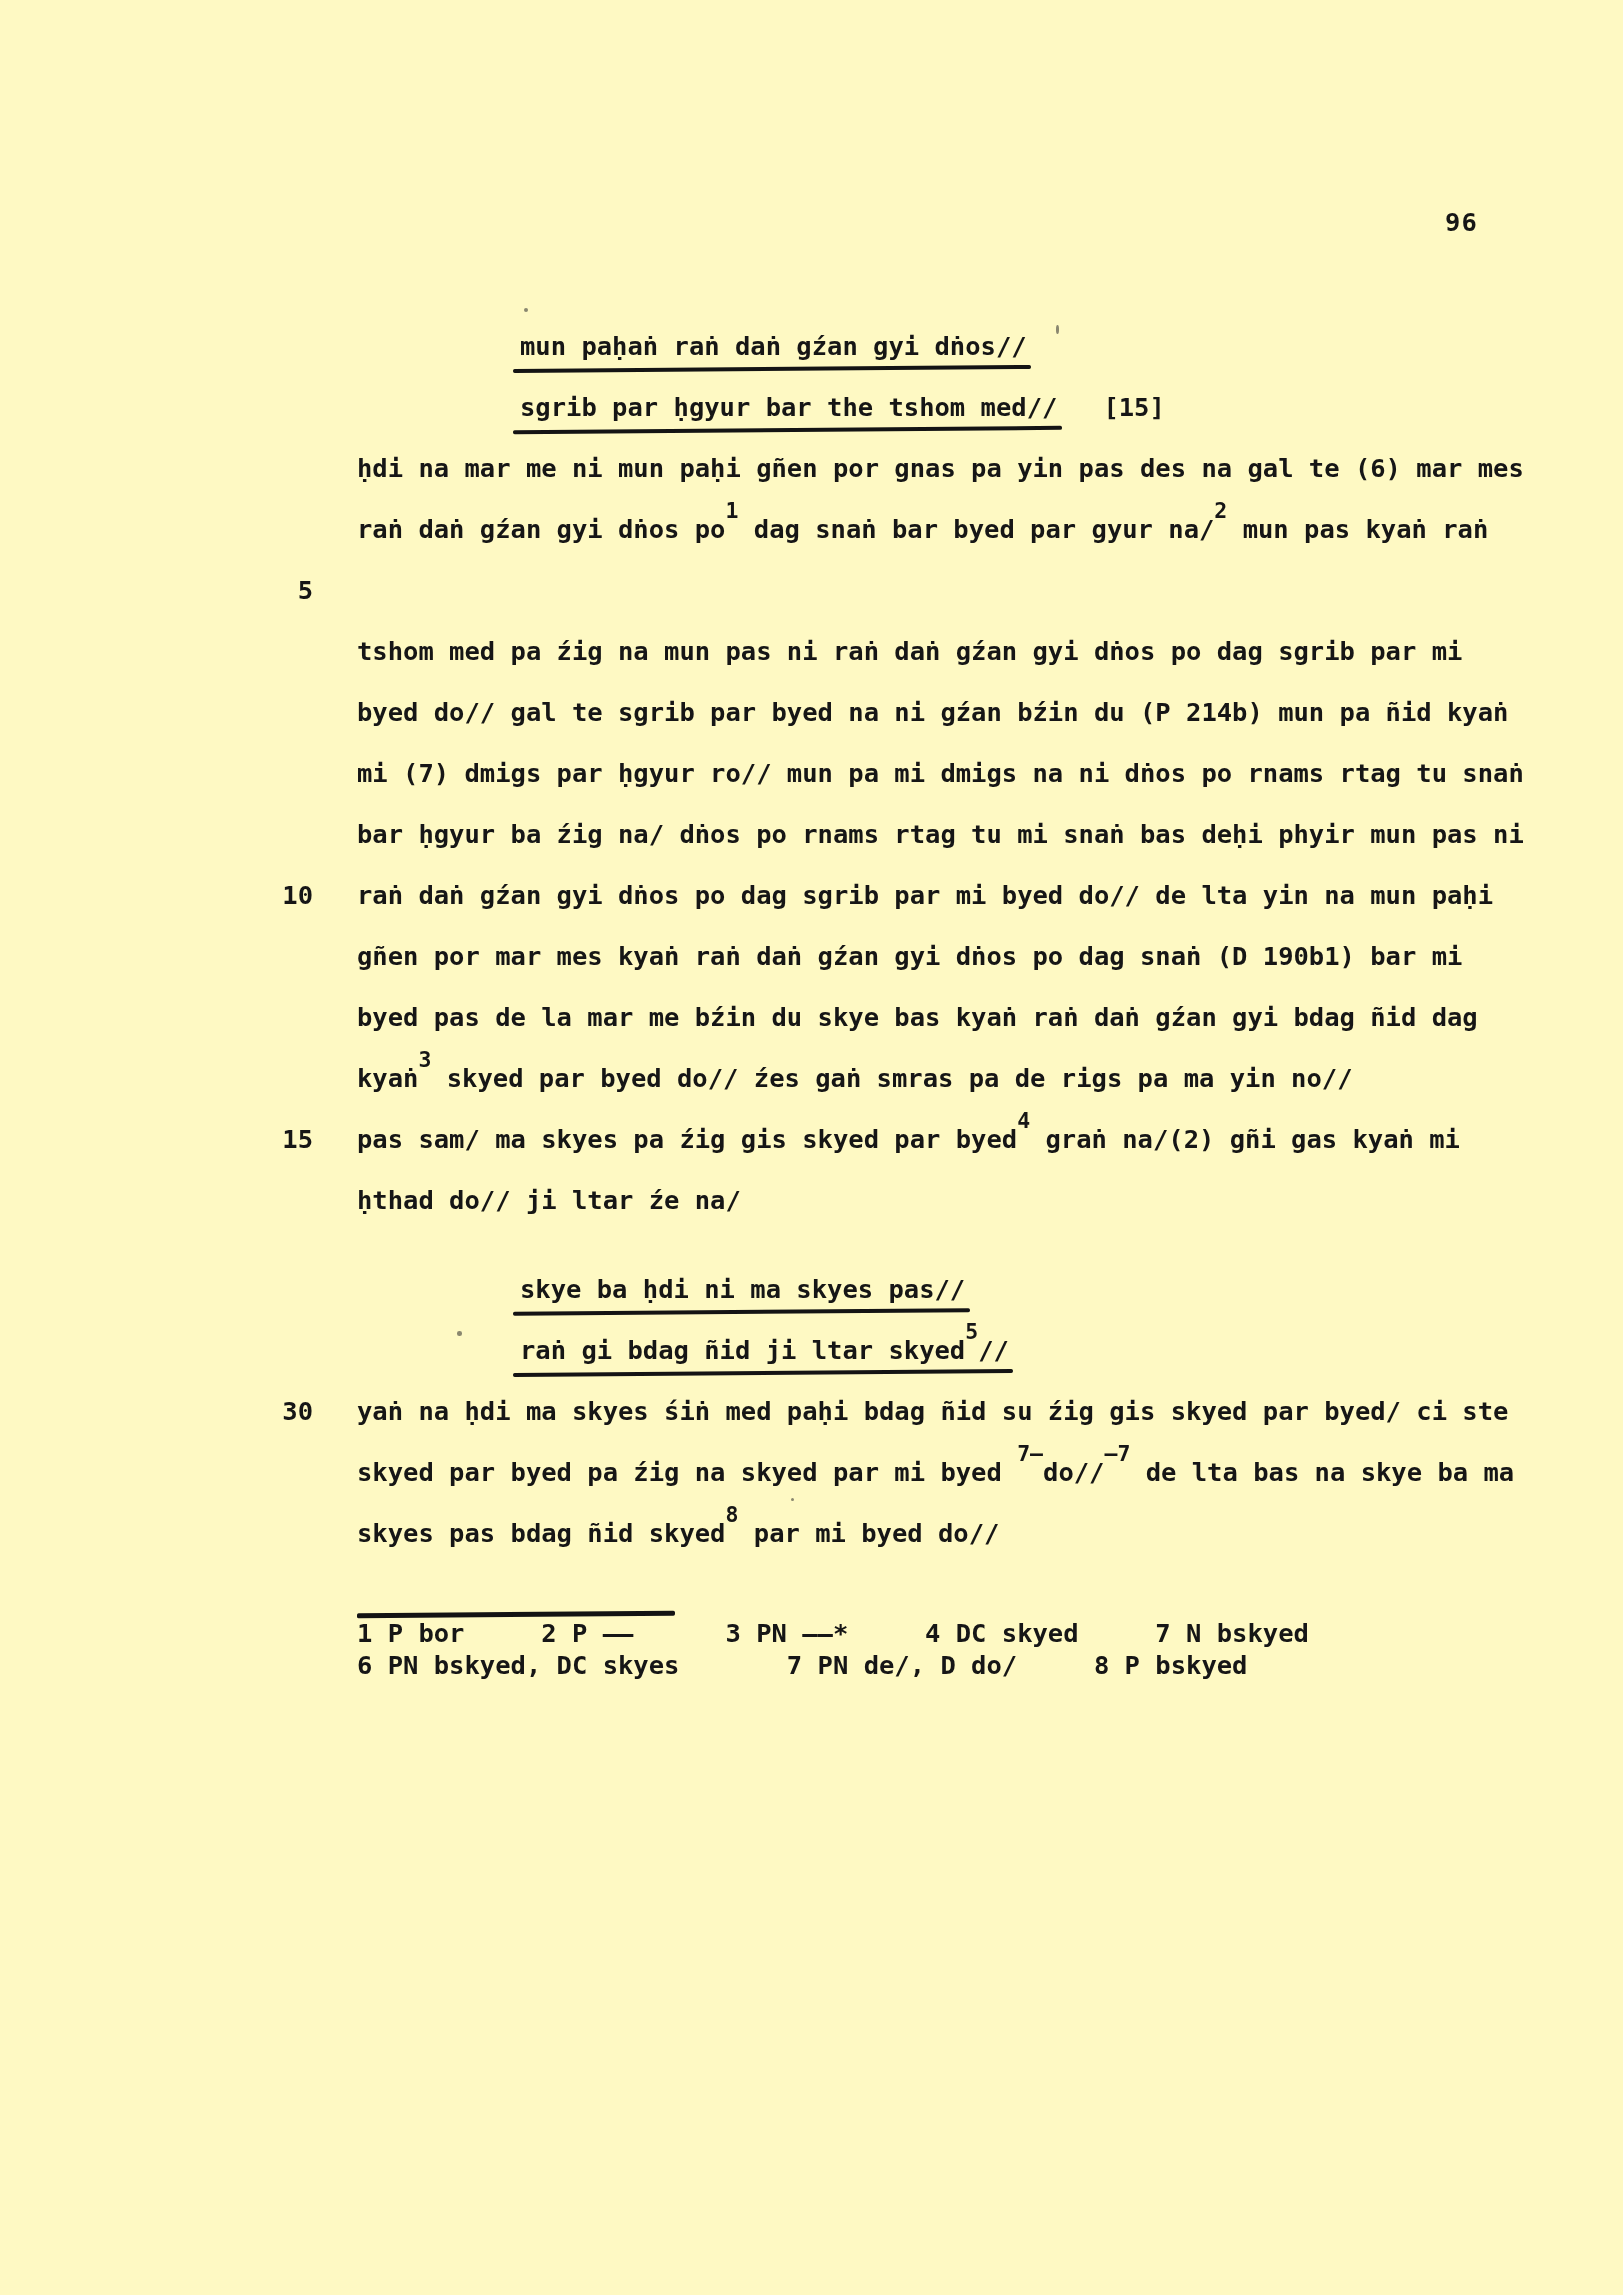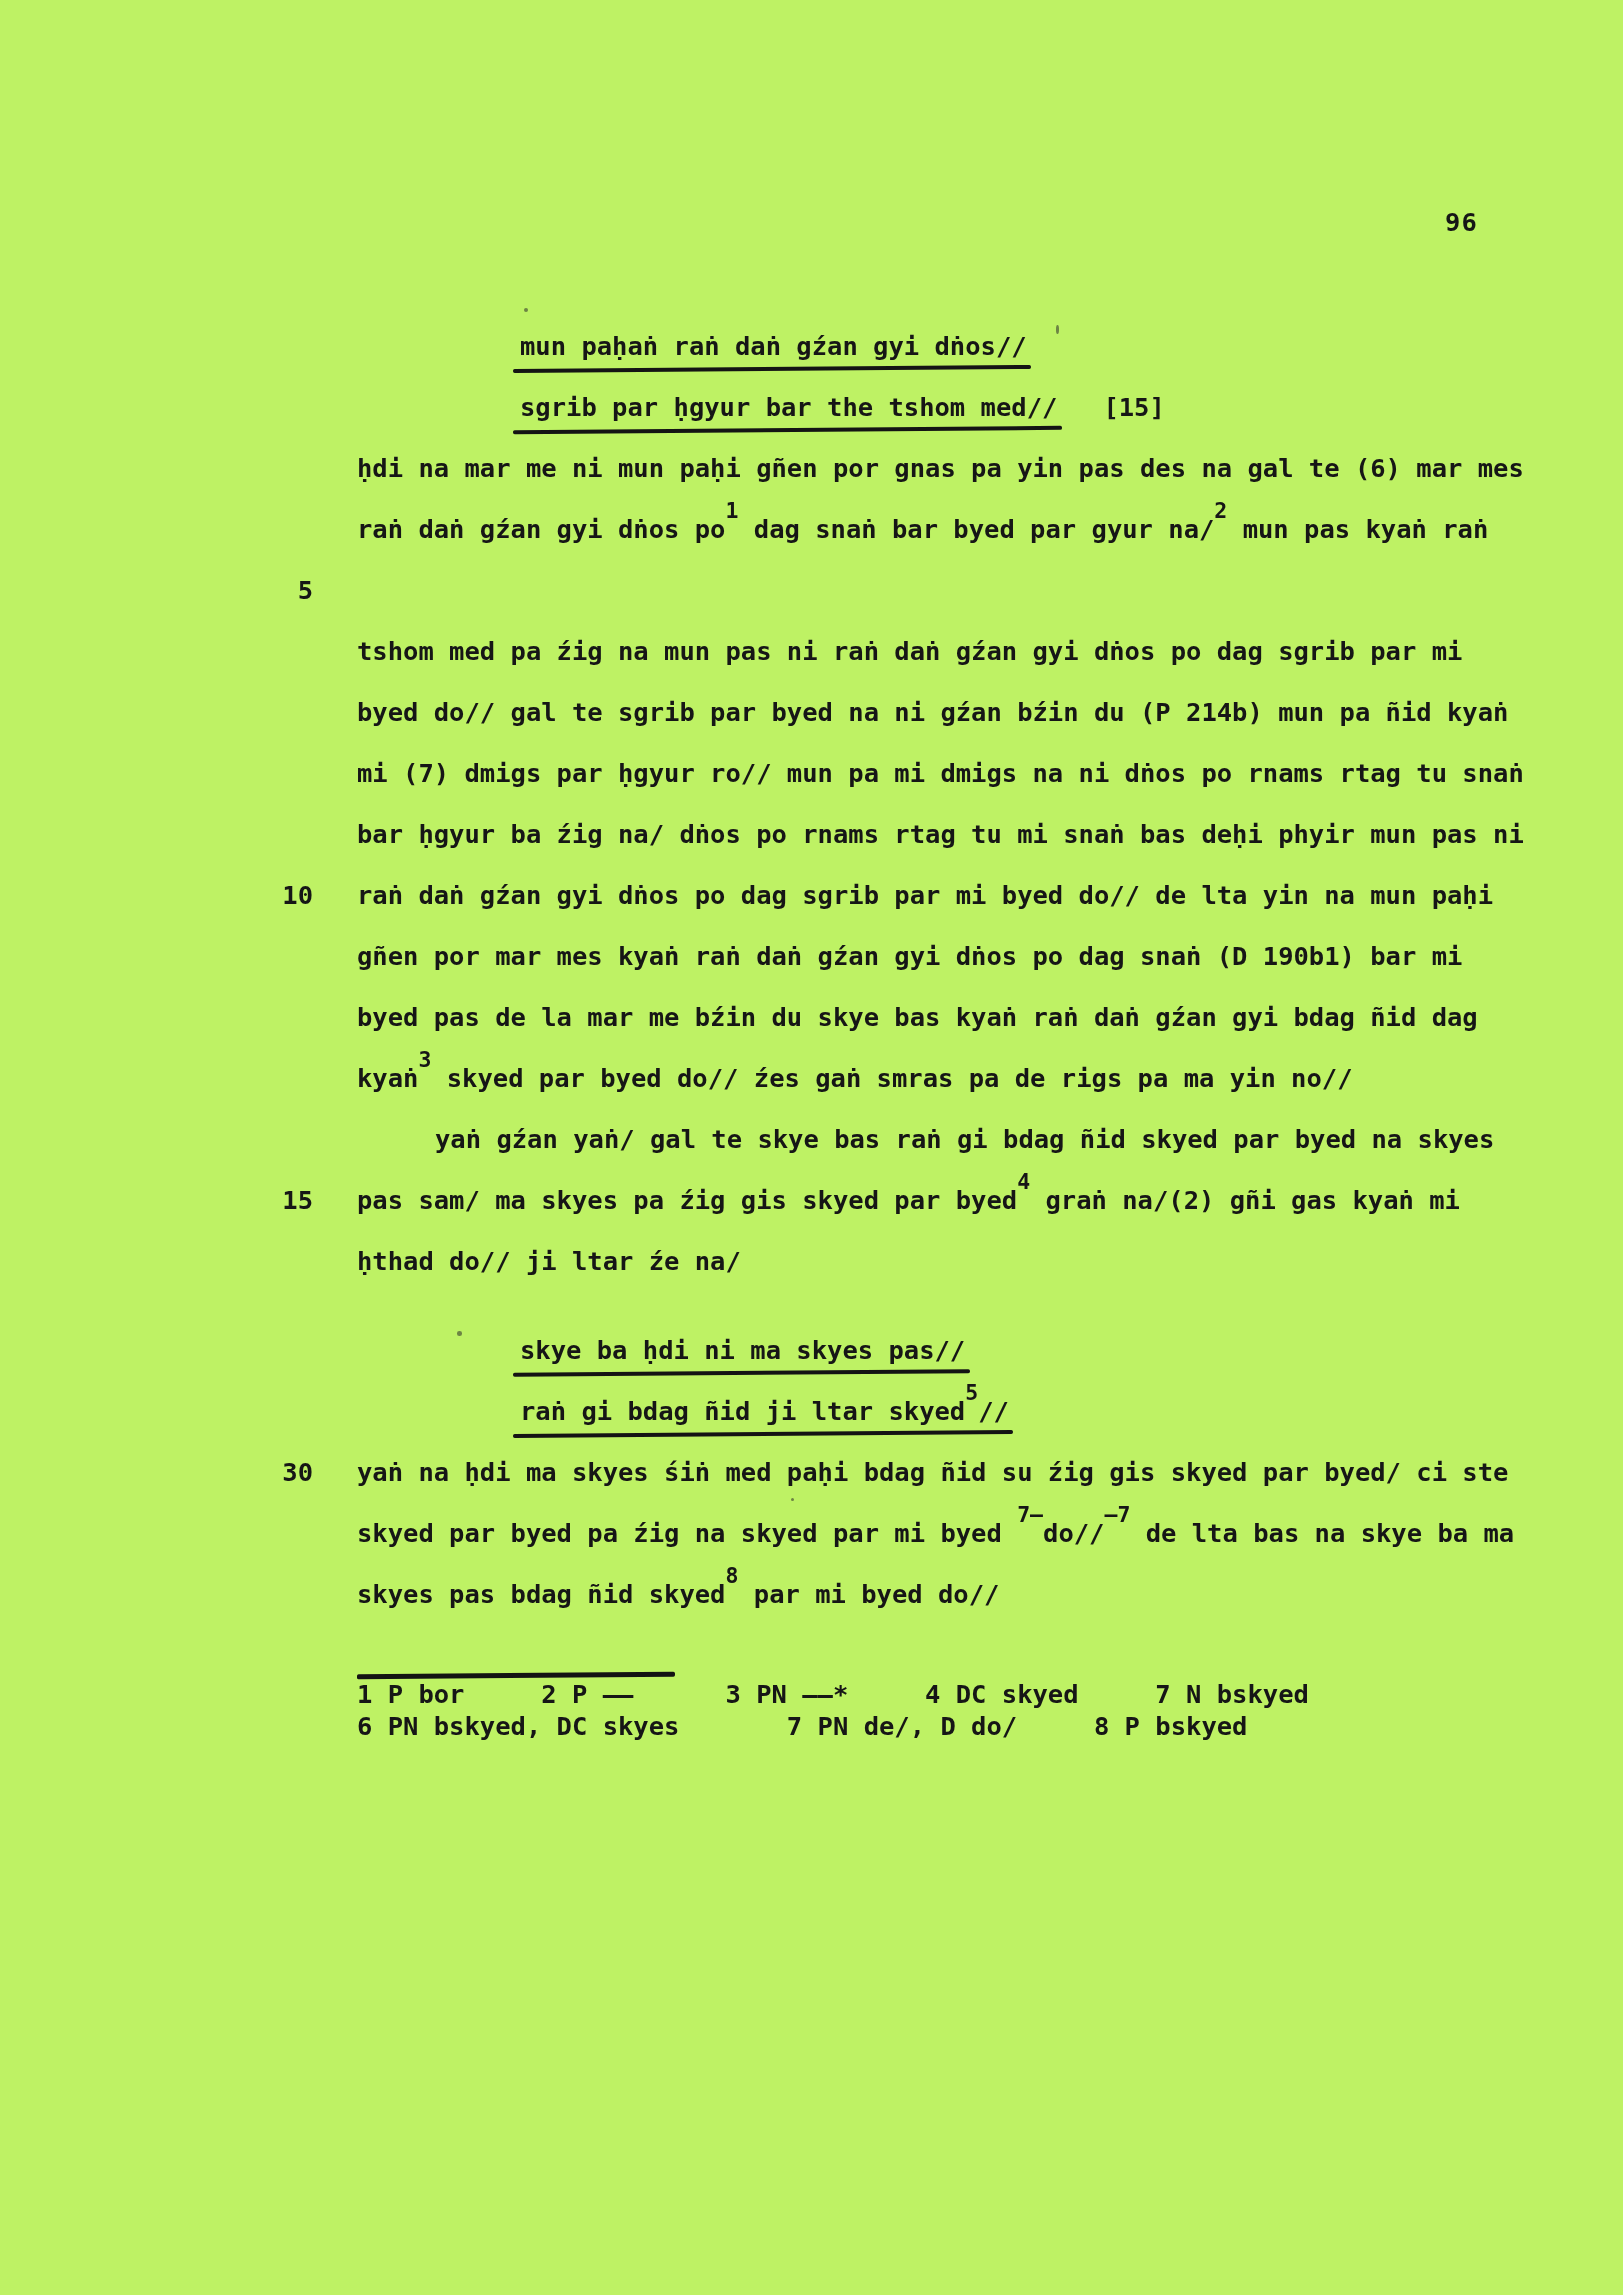--- a/index.html
+++ b/index.html
@@ -1,17 +1,17 @@
 <!DOCTYPE html>
 <html style="font-size:9px"><head>
 <meta charset="utf-8">
 <style>
   html,body{margin:0;padding:0;background:#ffffff;}
   .page{
-    position:relative;width:1624px;height:2295px;background:#bef264;
+    position:relative;width:1624px;height:2295px;background:#fef9c3;
     font-family:"DejaVu Sans Mono",monospace;font-weight:bold;
     font-size:25.5px;color:#161616;overflow:hidden;
   }
   .page-number{position:absolute;left:1445px;top:210px;line-height:1;letter-spacing:1.1px;}
   .text-column{position:absolute;left:357px;top:316px;width:1235px;}
   .line{position:relative;height:61px;line-height:61px;white-space:pre;}
   .ind1{padding-left:78px;}
   .ind2{padding-left:163px;}
   .margin-num{position:absolute;left:-85px;top:0;width:41px;text-align:right;}
   .run{display:inline-block;line-height:inherit;position:relative;}
@@ -45,21 +45,20 @@
         <div class="line ind0"><span class="run">raṅ daṅ gźan gyi dṅos po<sup class="fnref">1</sup> dag snaṅ bar byed par gyur na/<sup class="fnref">2</sup> mun pas kyaṅ raṅ</span></div>
         <div class="line ind0"><span class="margin-num">5</span></div>
         <div class="line ind0"><span class="run">tshom med pa źig na mun pas ni raṅ daṅ gźan gyi dṅos po dag sgrib par mi</span></div>
         <div class="line ind0"><span class="run">byed do// gal te sgrib par byed na ni gźan bźin du (P 214b) mun pa ñid kyaṅ</span></div>
         <div class="line ind0"><span class="run">mi (7) dmigs par ḥgyur ro// mun pa mi dmigs na ni dṅos po rnams rtag tu snaṅ</span></div>
         <div class="line ind0"><span class="run">bar ḥgyur ba źig na/ dṅos po rnams rtag tu mi snaṅ bas deḥi phyir mun pas ni</span></div>
         <div class="line ind0"><span class="margin-num">10</span><span class="run">raṅ daṅ gźan gyi dṅos po dag sgrib par mi byed do// de lta yin na mun paḥi</span></div>
         <div class="line ind0"><span class="run">gñen por mar mes kyaṅ raṅ daṅ gźan gyi dṅos po dag snaṅ (D 190b1) bar mi</span></div>
         <div class="line ind0"><span class="run">byed pas de la mar me bźin du skye bas kyaṅ raṅ daṅ gźan gyi bdag ñid dag</span></div>
         <div class="line ind0"><span class="run">kyaṅ<sup class="fnref">3</sup> skyed par byed do// źes gaṅ smras pa de rigs pa ma yin no//</span></div>
-        <div class="line ind1"><span class="run">yaṅ gźan yaṅ/ gal te skye bas raṅ gi bdag ñid skyed par byed na skyes</span></div>
         <div class="line ind0"><span class="margin-num">15</span><span class="run">pas sam/ ma skyes pa źig gis skyed par byed<sup class="fnref">4</sup> graṅ na/(2) gñi gas kyaṅ mi</span></div>
         <div class="line ind0"><span class="run">ḥthad do// ji ltar źe na/</span></div>
       </div>
       <div class="block block-verse">
         <div class="line ind2"><span class="run u">skye ba ḥdi ni ma skyes pas//</span></div>
         <div class="line ind2"><span class="run u">raṅ gi bdag ñid ji ltar skyed<sup class="fnref">5</sup>//</span></div>
       </div>
       <div class="block block-para">
         <div class="line ind0"><span class="margin-num">30</span><span class="run">yaṅ na ḥdi ma skyes śiṅ med paḥi bdag ñid su źig gis skyed par byed/ ci ste</span></div>
         <div class="line ind0"><span class="run">skyed par byed pa źig na skyed par mi byed <sup class="fnref">7–</sup>do//<sup class="fnref">–7</sup> de lta bas na skye ba ma</span></div>

